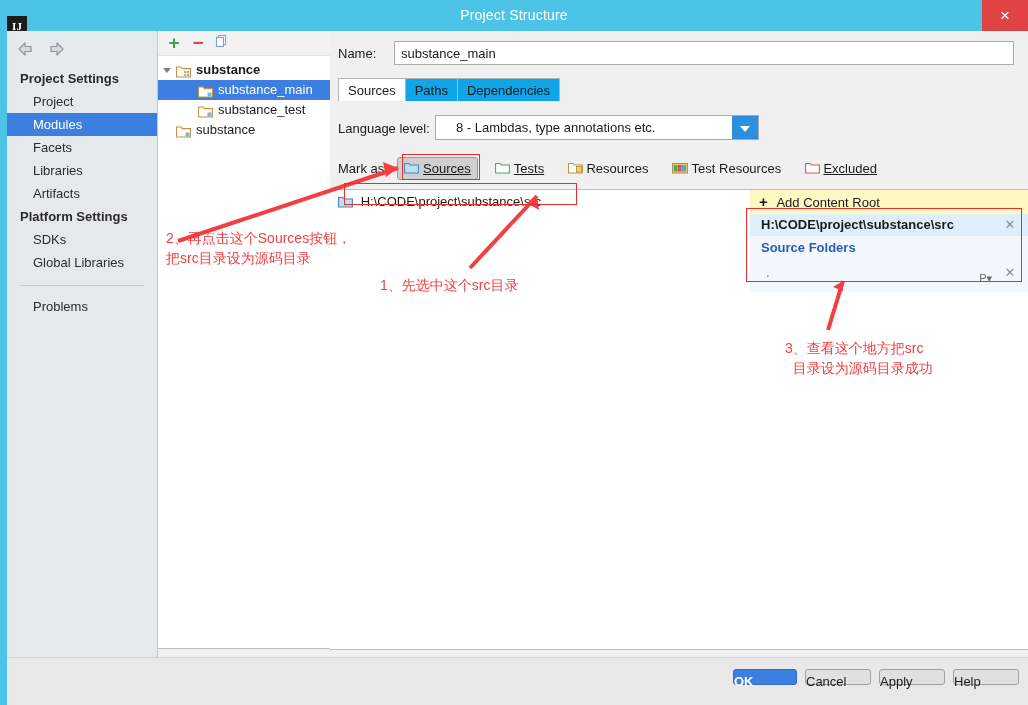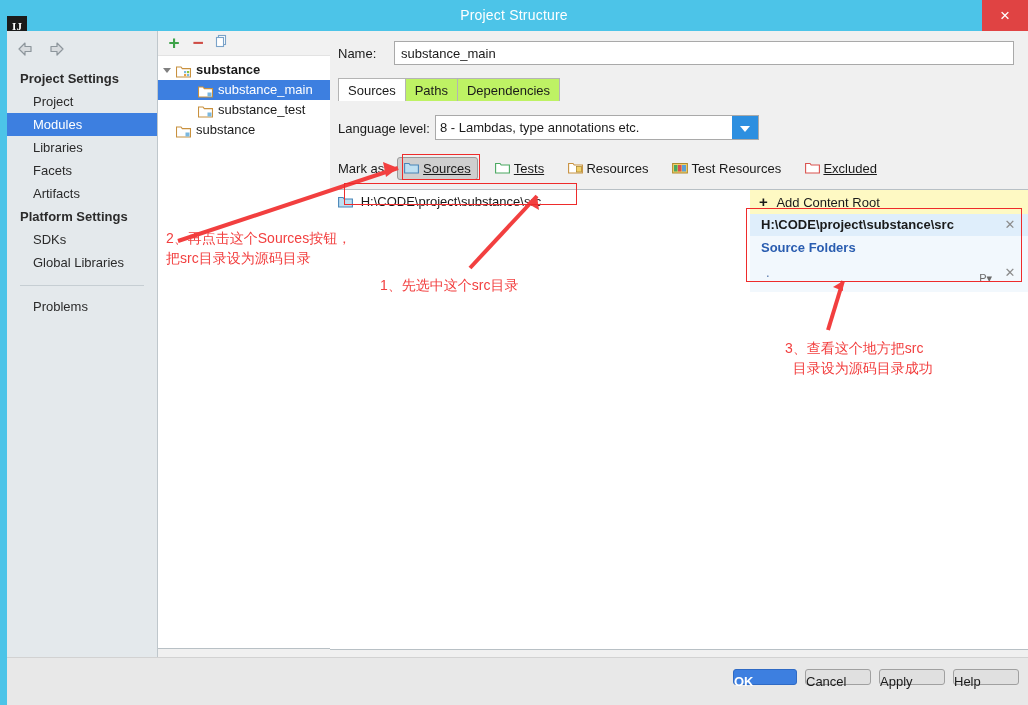--- a/index.html
+++ b/index.html
@@ -72,35 +72,35 @@
   .name-row{position:absolute;left:8px;top:10px;width:684px;height:26px;}
   .name-label{position:absolute;left:0;top:5px;font-size:13px;}
   .name-input{
     position:absolute;left:56px;top:0;width:620px;height:24px;box-sizing:border-box;
     background:#ffffff;border:1px solid #a9a9a9;padding:0 6px;font-size:13px;line-height:22px;
     font-family:"Liberation Sans",sans-serif;color:#1a1a1a;
   }
   .tabstrip{position:absolute;left:8px;top:47px;height:24px;}
   .tab{
     float:left;height:23px;line-height:23px;padding:0 9px;font-size:13px;
-    border:1px solid #b4b4b4;border-bottom:none;background:#bef264;cursor:pointer;margin-right:-1px;
+    border:1px solid #b4b4b4;border-bottom:none;background:#0ea5e9;cursor:pointer;margin-right:-1px;
     box-sizing:border-box;
   }
   .tab.active{background:#ffffff;}
   .tab-underline{position:absolute;left:8px;top:70px;width:684px;height:1px;background:#b4b4b4;}
   .content-area{
     position:absolute;left:0;top:70px;width:698px;height:547px;background:#f0f0f0;
   }
   .lang-row{position:absolute;left:8px;top:14px;width:680px;height:27px;}
   .lang-label{position:absolute;left:0;top:6px;font-size:13px;}
   .lang-combo{
     position:absolute;left:97px;top:0;width:324px;height:25px;box-sizing:border-box;
     border:1px solid #a9a9a9;background:#ffffff;
   }
-  .lang-combo .val{position:absolute;left:4px;top:4px;font-size:13px;}
+  .lang-combo .val{position:absolute;left:20px;top:4px;font-size:13px;}
   .lang-combo .arrow{
     position:absolute;right:0;top:0;width:26px;height:23px;background:#2d8fe0;cursor:pointer;
   }
   .lang-combo .arrow i{
     position:absolute;left:8px;top:10px;width:0;height:0;
     border-left:5px solid transparent;border-right:5px solid transparent;border-top:6px solid #ffffff;
   }
   .mark-row{position:absolute;left:8px;top:56px;height:22px;white-space:nowrap;}
   .mark-label{display:inline-block;font-size:13px;vertical-align:middle;margin-right:6px;}
   .mark-btn{
@@ -178,22 +178,22 @@
       <span class="nav-arrow">
         <svg width="22" height="20" viewBox="0 0 22 20">
             <path d="M12 4 L18 10 L12 16 L12 12.5 L6 12.5 L6 7.5 L12 7.5 Z" fill="#d7dbde" stroke="#8d969c" stroke-width="1.2" stroke-linejoin="round"></path>
           </svg>
       </span>
     </div>
     <div style="position:absolute;left:0;top:36px;width:150px;">
       <div class="group">Project Settings</div>
       <div class="item">Project</div>
       <div class="item selected">Modules</div>
+      <div class="item">Facets</div>
       <div class="item">Libraries</div>
-      <div class="item">Facets</div>
       <div class="item">Artifacts</div>
       <div class="group">Platform Settings</div>
       <div class="item">SDKs</div>
       <div class="item">Global Libraries</div>
       <div class="sep"></div>
       <div class="item">Problems</div>
     </div>
   </div>
 
   <div class="modpanel">

